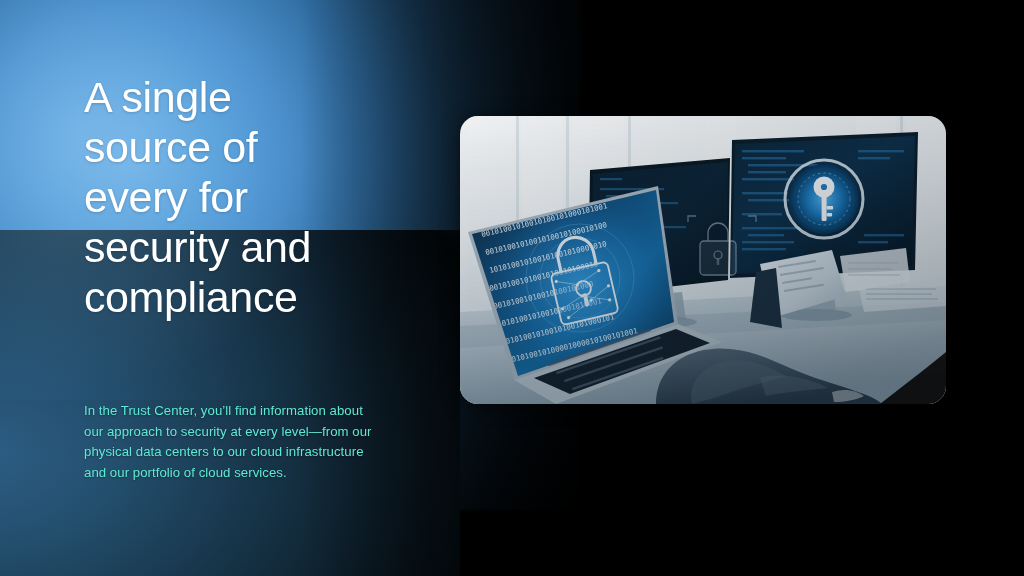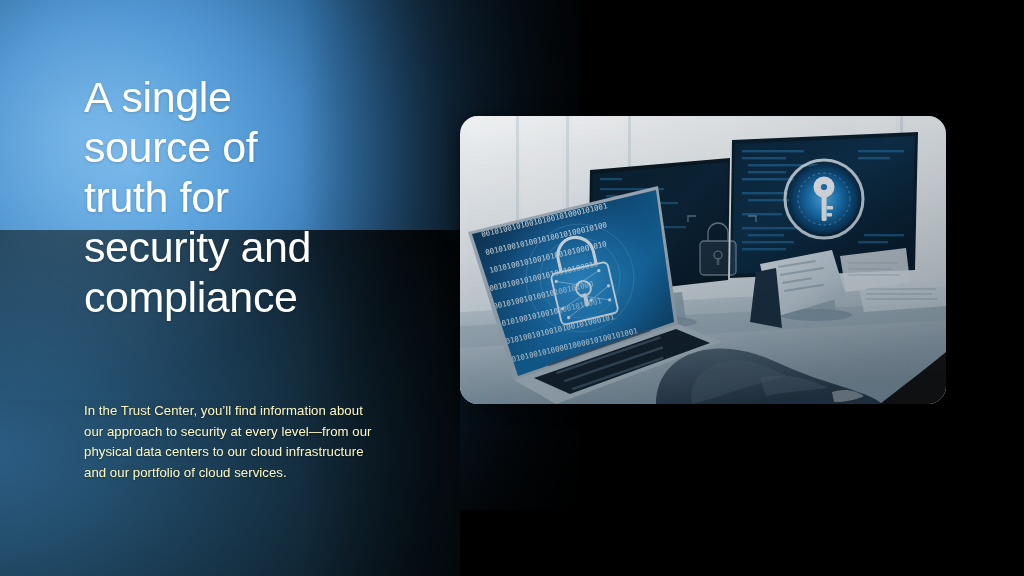--- a/index.html
+++ b/index.html
@@ -73,21 +73,21 @@
     line-height:50px;
     font-weight:400;
     letter-spacing:-0.4px;
     white-space:pre-line;
     text-shadow:0 1px 3px rgba(0,0,0,0.18);
   }
   .body-copy {
     position:absolute;
     left:84px; top:401px;
     width:300px;
-    color:#fef9c3;
+    color:#5eead4;
     font-size:13.2px;
     line-height:20.6px;
     font-weight:400;
     letter-spacing:0.05px;
     text-shadow:0 1px 2px rgba(0,0,0,0.35);
   }
 
   
   .photo {
     position:absolute;
@@ -105,21 +105,21 @@
 
 <div class="slide">
 
   <div class="glow-primary"></div>
   <div class="glow-lower"></div>
   <div class="glow-soft"></div>
   <div class="vignette-right"></div>
 
   <h1 class="heading">A single
 source of
-truth for
+every for
 security and
 compliance</h1>
 
   <p class="body-copy">In the Trust Center, you’ll find information about our approach to security at every level—from our physical data centers to our cloud infrastructure and our portfolio of cloud services.</p>
 
   <div class="photo">
     <svg viewBox="0 0 486 288" preserveAspectRatio="xMidYMid slice">
       <defs>
 
         <linearGradient id="bgWin" x1="0" y1="0" x2="0.25" y2="1">

